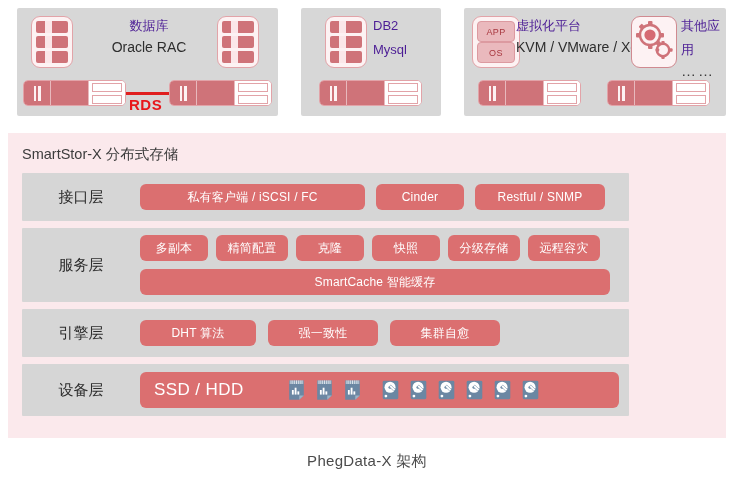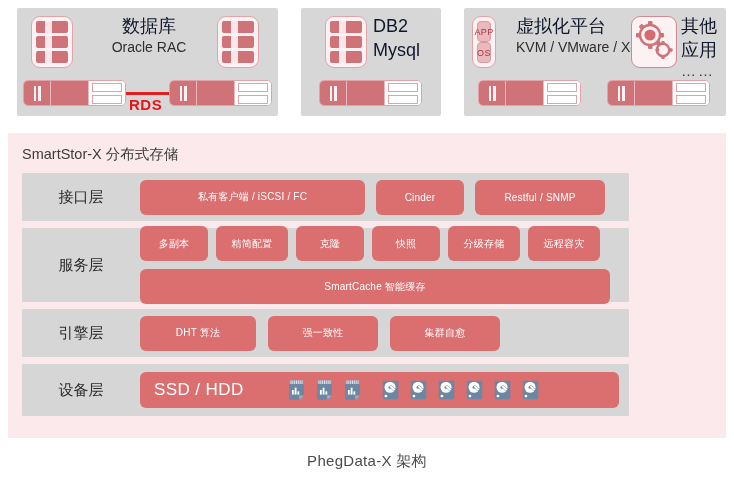--- a/index.html
+++ b/index.html
@@ -43,21 +43,21 @@
   .srv .bar{
     height:12px;background:#cf7379;border-radius:2px;position:relative;overflow:hidden;
   }
   .srv .bar:after{
     content:"";position:absolute;left:9px;top:0;width:7px;height:100%;
     background:#fbe7e9;
   }
 
   
   .appos{
-    width:24px;height:52px;border:1.6px solid #e2a3a8;border-radius:9px;
+    width:48px;height:52px;border:1.6px solid #e2a3a8;border-radius:9px;
     background:#fdf2f3;box-sizing:border-box;padding:4px;
     display:flex;flex-direction:column;justify-content:space-between;
   }
   .appos .cell{
     height:21px;background:#eab9bd;border:1px solid #dc9aa0;border-radius:4px;
     color:#a8373f;font-size:9px;letter-spacing:.4px;
     display:flex;align-items:center;justify-content:center;
   }
 
   
@@ -72,21 +72,21 @@
     background:#fdf2f3;box-sizing:border-box;display:flex;overflow:hidden;
   }
   .array .c1{width:26px;background:#cf7379;border-right:1.4px solid #e8b9bd;
     display:flex;align-items:center;justify-content:center;gap:2px;}
   .array .c1 i{display:block;width:2.5px;height:15px;background:#fdf2f3;}
   .array .c2{flex:1;background:#cf7379;border-right:1.4px solid #e8b9bd;}
   .array .c3{width:36px;background:#ffffff;display:flex;flex-direction:column;
     justify-content:center;gap:3px;padding:0 3px;box-sizing:border-box;}
   .array .c3 i{display:block;height:7px;border:1.1px solid #e2a3a8;background:#fff;}
 
-  .label-cn{color:#0f172a;font-size:18px;line-height:24px;}
+  .label-cn{color:#4c1d95;font-size:13px;line-height:24px;}
   .label-en{color:#2e2e2e;font-size:14px;line-height:19px;}
   .dots{color:#3a3a3a;font-size:15px;letter-spacing:2px;}
 
   .rds-line{
     position:absolute;height:3px;background:#e01f1f;
   }
   .rds-text{
     position:absolute;color:#e8161b;font-size:15px;font-weight:bold;letter-spacing:.5px;
   }
 
@@ -107,21 +107,21 @@
     border-radius:1px;
   }
   .layer .lname{
     width:118px;flex:0 0 118px;color:#2d2d2d;font-size:15px;text-align:center;
   }
   .layer .lbody{flex:1;padding-right:10px;}
   .row{display:flex;align-items:center;}
   .pill{
     background:#db6f70;color:#ffffff;border-radius:6px;
     display:flex;align-items:center;justify-content:center;
-    font-size:10px;height:35px;letter-spacing:.2px;
+    font-size:12px;height:26px;letter-spacing:.2px;
   }
 
   .l-iface{height:48px;}
   .l-serv{height:74px;}
   .l-eng{height:48px;}
   .l-dev{height:52px;}
 
   .dev-bar{
     background:#db6f70;border-radius:6px;height:36px;display:flex;align-items:center;
     padding:0 14px;gap:9px;

